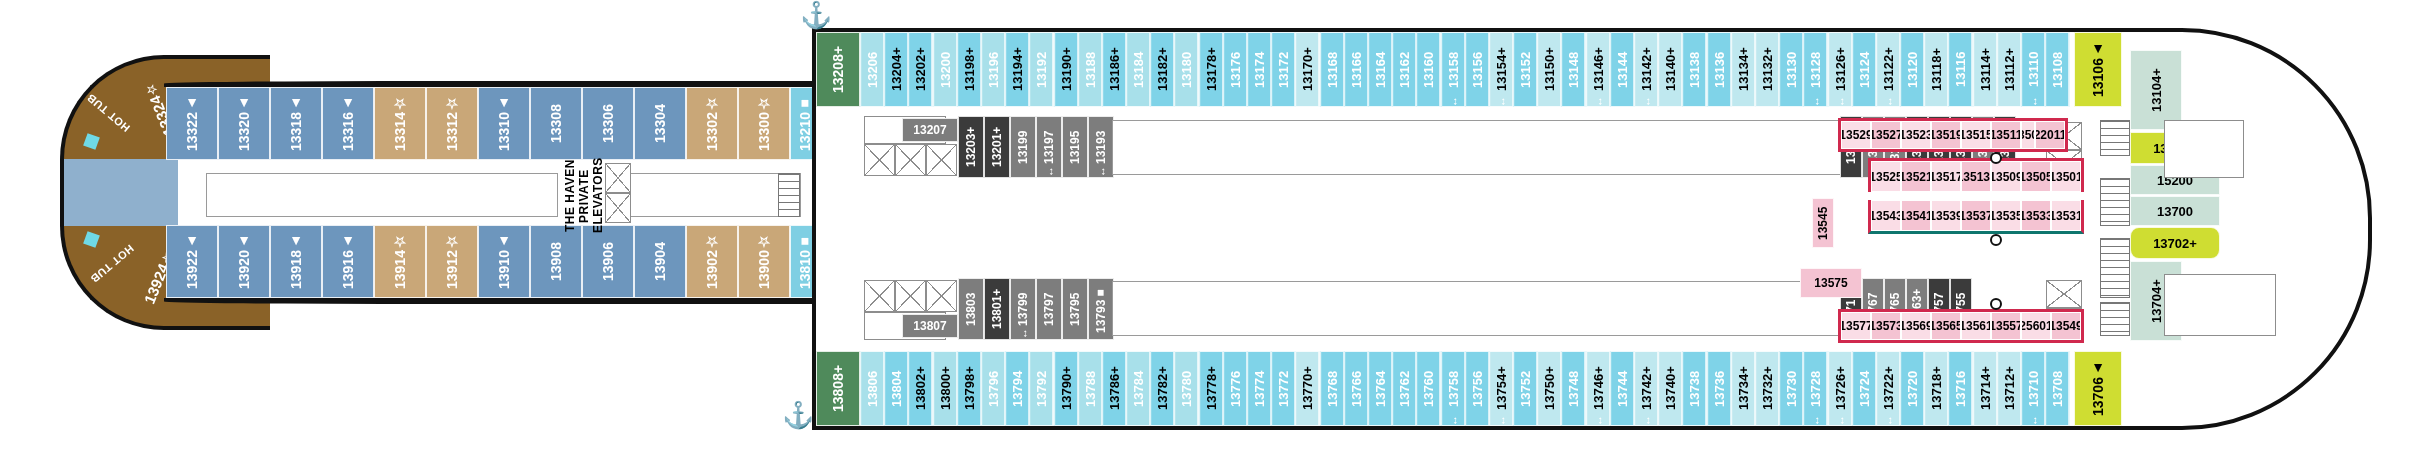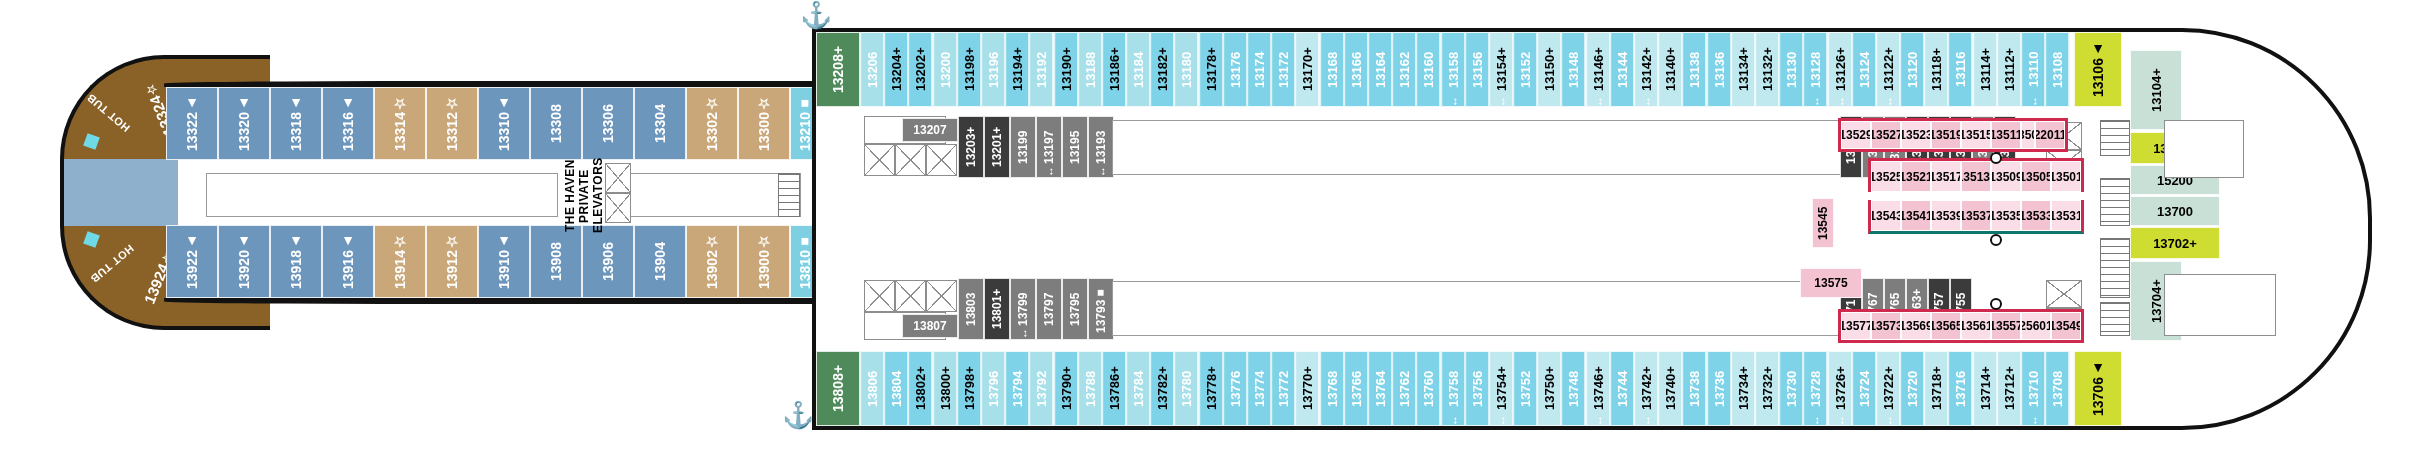--- a/index.html
+++ b/index.html
@@ -559,21 +559,21 @@
     </div>
     <div class="cab lime" style="position:absolute;left:1318px;top:104px;width:90px;height:32px;font-size:13px;">
       <span class="lbl"><span>13102</span><span>+</span></span>
     </div>
     <div class="cab mint" style="position:absolute;left:1318px;top:137px;width:90px;height:30px;font-size:13px;">
       <span class="lbl">15200</span>
     </div>
     <div class="cab mint" style="position:absolute;left:1318px;top:168px;width:90px;height:30px;font-size:13px;">
       <span class="lbl">13700</span>
     </div>
-    <div class="cab lime" style="position:absolute;left:1318px;top:199px;width:90px;height:32px;font-size:13px;">
+    <div class="cab lime" style="position:absolute;left:1318px;top:199px;width:90px;height:32px;font-size:13px;border-radius:9px;">
       <span class="lbl"><span>13702</span><span>+</span></span>
     </div>
     <div class="cab vert mint" style="position:absolute;left:1318px;top:233px;width:52px;height:80px;font-size:13px;">
       <span class="lbl"><span>13704</span><span>+</span></span>
     </div>
 
     <div class="wbox" style="left:52px;top:88px;width:82px;height:28px;"></div>
     <div class="cab ins-m" style="position:absolute;left:90px;top:90px;width:56px;height:24px;font-size:12px;align-items:center;">
       <span class="lbl">13207</span>
     </div>

